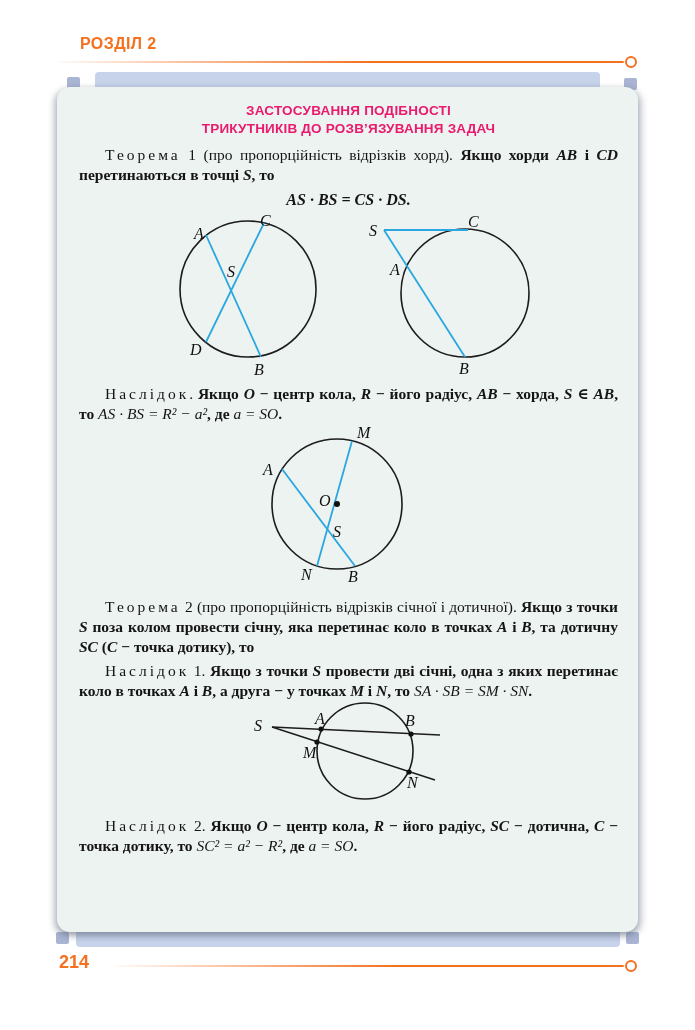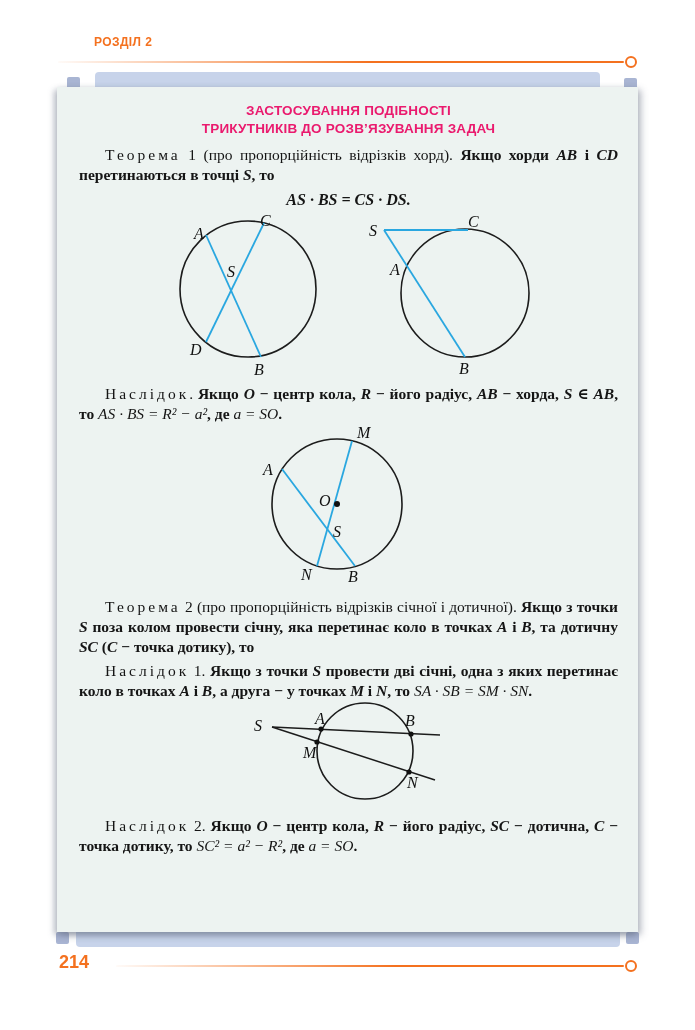--- a/index.html
+++ b/index.html
@@ -1,42 +1,42 @@
 <!DOCTYPE html>
 <html><head>
 <meta charset="utf-8">
 <style>
   html,body { margin:0; padding:0; background:#ffffff; }
   .page { position:relative; width:695px; height:1030px; background:#ffffff; overflow:hidden;
           font-family:"Liberation Serif","DejaVu Serif",serif; }
 
   
-  .chapter-label { position:absolute; left:70px; top:35px; font-family:"Liberation Sans",sans-serif;
-                   font-weight:bold; font-size:12px; color:#f4711f; letter-spacing:0.4px;padding-left:24px; }
+  .chapter-label { position:absolute; left:56px; top:35px; font-family:"Liberation Sans",sans-serif;
+                   font-weight:bold; font-size:16px; color:#f4711f; letter-spacing:0.4px;padding-left:24px; }
   .rule { position:absolute; height:2px; border-radius:1px;
           background:linear-gradient(to right, rgba(244,113,31,0.03), #f4711f 55%); }
   .rule-top { left:58px; top:61px; width:566px; }
   .rule-bottom { left:116px; top:965px; width:508px; }
   .ring { position:absolute; width:8px; height:8px; border:2.5px solid #f4711f; border-radius:50%; background:#fff; }
   .ring-top { left:625px; top:56px; }
   .ring-bottom { left:625px; top:960px; }
   .page-number { position:absolute; left:59px; top:952px; font-family:"Liberation Sans",sans-serif;
                  font-weight:bold; font-size:18px; color:#f4711f; }
 
   
   .strip { position:absolute; background:#c7d3ea; }
   .strip-top { left:95px; top:72px; width:505px; height:24px; border-radius:4px 4px 0 0; }
   .strip-bottom { left:76px; top:920px; width:544px; height:27px; border-radius:0 0 4px 4px; }
   .sq { position:absolute; width:13px; height:12px; background:#a9b5d3; border-radius:2px; }
   .sq-tl { left:67px; top:77px; } .sq-tr { left:624px; top:78px; }
   .sq-bl { left:56px; top:932px; } .sq-br { left:626px; top:932px; }
 
   
   .card { position:absolute; left:57px; top:87px; width:581px; height:845px; box-sizing:border-box;
-          background:#edf3f1; border-radius:0; padding:13px 16px 0 18px;
+          background:#edf3f1; border-radius:13px; padding:13px 16px 0 18px;
           box-shadow:-3px 3px 6px rgba(95,105,125,0.40), 3px 3px 7px rgba(95,105,125,0.45); }
   .card-title { text-align:center; font-family:"Liberation Sans",sans-serif; font-weight:bold;
                 font-size:13.5px; line-height:1.32; color:#ea1a6e; letter-spacing:0.2px; margin:2px 0 7px; }
   .para { font-size:15.5px; line-height:1.29; color:#151515; text-align:justify; text-indent:26px; margin:4px; }
   .formula { text-align:center; text-indent:0; font-size:16px; line-height:1.3; color:#151515; margin:5px 0; }
   .seg-n {} .seg-b { font-weight:bold; } .seg-i { font-style:italic; }
   .seg-bi { font-weight:bold; font-style:italic; } .seg-sp { letter-spacing:3px; }
 
   
   .fig-row { display:flex; justify-content:center; gap:25px; margin-top:-5px; }

